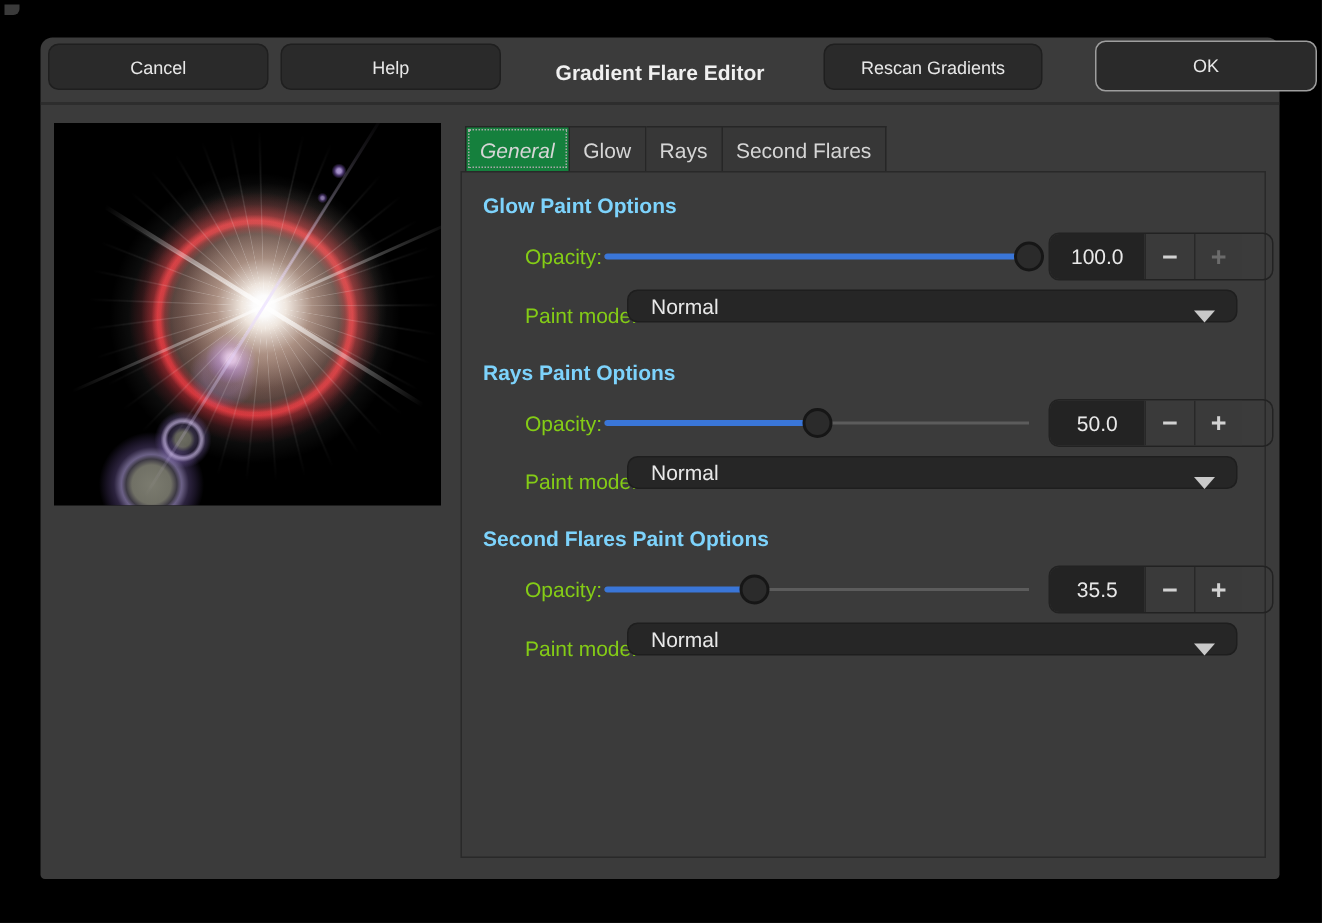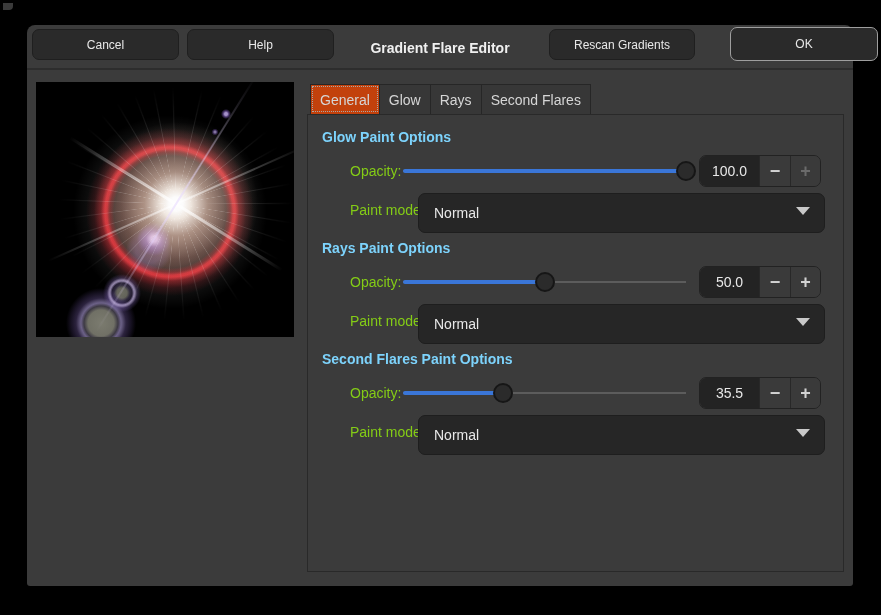--- a/index.html
+++ b/index.html
@@ -91,21 +91,21 @@
   .tabbar {
     position:absolute; left:283px; top:59px; height:30px; display:flex;
   }
   .tab {
     height:30px; background:#373737; border:1px solid #262626; border-bottom:none;
     border-left:none; color:#d6d6d6; font-size:14px; display:flex;
     align-items:center; justify-content:center; padding:0 9px; cursor:default;
   }
   .tab:first-child { border-left:1px solid #262626; }
   .tab.active {
-    background:#c2410c; outline:1px dotted #a8a8a8; outline-offset:-3px;
+    background:#15803d; outline:1px dotted #a8a8a8; outline-offset:-3px;font-style:italic;
   }
   
   .frame {
     position:absolute; left:280px; top:89px; width:537px; height:458px;
     border:1px solid #292929;
   }
   
   .section { position:absolute; left:280px; width:537px; height:105px; }
   .sec-0 { top:104px; } .sec-1 { top:215px; } .sec-2 { top:326px; }
   .sec-title {
@@ -121,36 +121,36 @@
     position:absolute; left:0; top:9px; width:100%; height:2px; background:#5c5c5c;
   }
   .slider .fill {
     position:absolute; left:0; top:8px; height:4px; background:#3a76d8; border-radius:2px;
   }
   .slider .handle {
     position:absolute; top:0; width:20px; height:20px; border-radius:50%;
     background:#2b2b2b; border:2px solid #161616;
   }
   .spin-group {
-    position:absolute; left:392px; top:26px; width:122px; height:32px;
+    position:absolute; left:392px; top:26px; width:150px; height:32px;
     display:flex; border-radius:7px; overflow:hidden; border:1px solid #222;
   }
   .spin-entry {
     width:63px; height:100%; background:#232323; color:#e8e8e8; font-size:14px;
     display:flex; align-items:center; justify-content:center;
   }
   .spin-btn {
     width:33px; height:100%; background:#3a3a3a; color:#d2d2d2; border-left:1px solid #282828;
     display:flex; align-items:center; justify-content:center; font-size:18px; font-weight:bold;
     cursor:default;
   }
   .spin-btn:last-child { width:32px; }
   .spin-btn.disabled { color:#6b6b6b; }
   .dropdown {
-    position:absolute; left:111px; top:64px; width:407px; height:40px;
+    position:absolute; left:111px; top:64px; width:407px; height:22px;
     background:#262626; border:1px solid #1e1e1e; border-radius:7px;
     display:flex; align-items:center; color:#e8e8e8; font-size:14px; cursor:default;
   }
   .dropdown .dd-value { padding-left:15px; }
   .dropdown .dd-arrow {
     position:absolute; right:14px; top:13px; width:0; height:0;
     border-left:7px solid transparent; border-right:7px solid transparent;
     border-top:8px solid #c9c9c9;
   }
 </style>

